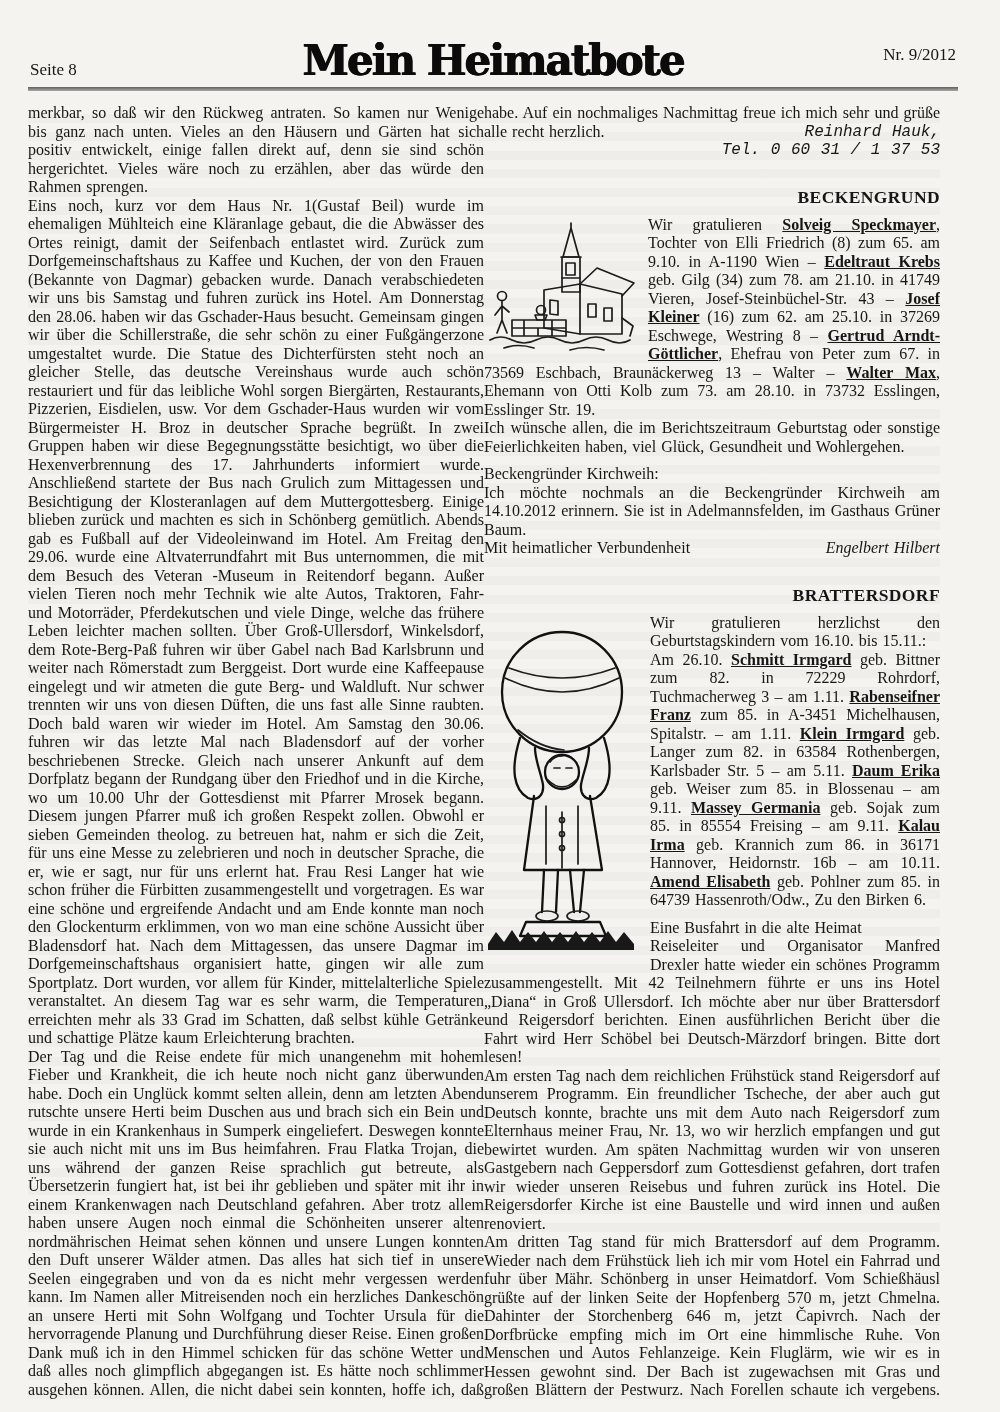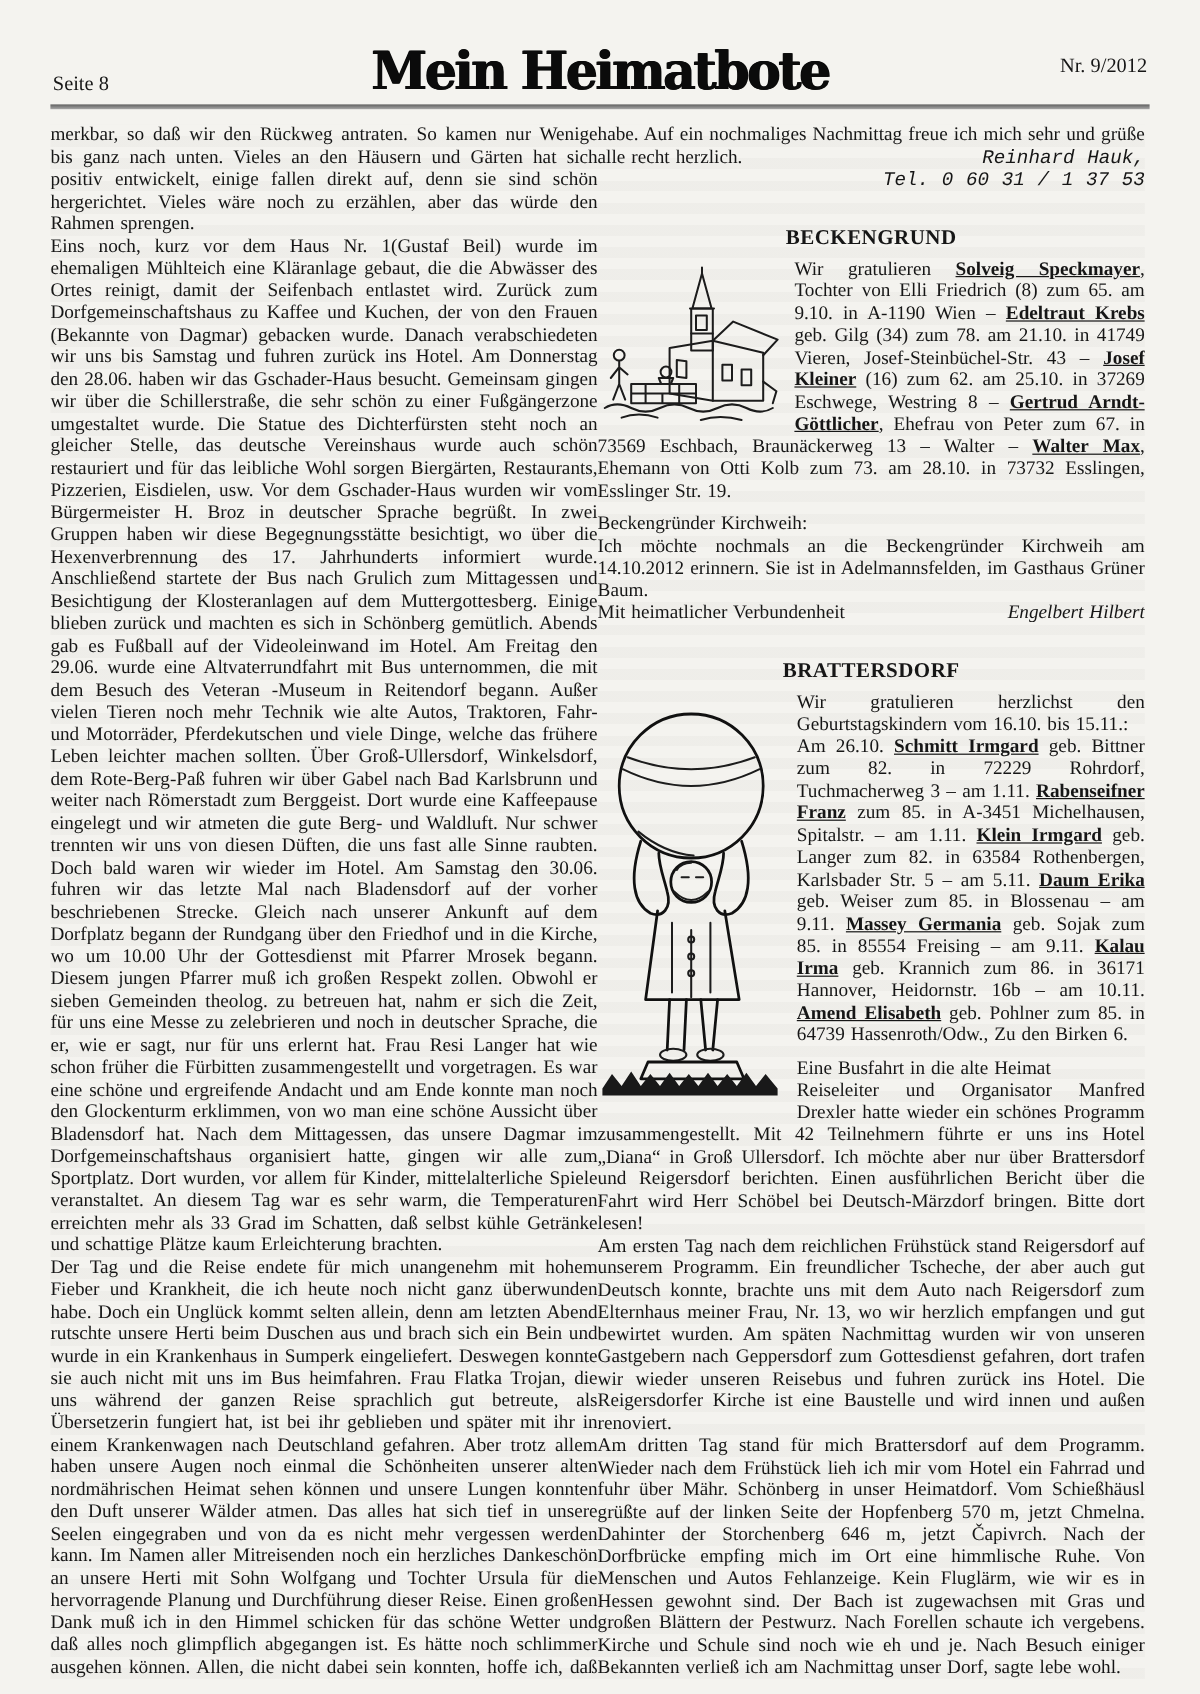--- a/index.html
+++ b/index.html
@@ -7,21 +7,21 @@
     width:1000px;height:1412px;
     background:#f4f3ef;
     font-family:"Liberation Serif", serif;
     color:#161616;
     position:relative;
     overflow:hidden;
   }
   .page{
     box-sizing:border-box;
     width:1000px;height:1412px;
-    padding:34px 42px 0 42px;
+    padding:34px 42px 0 28px;
   }
   
   .header{position:relative;height:48px;}
   .page-num{position:absolute;left:2px;bottom:2px;font-size:17px;}
   .issue-num{position:absolute;right:2px;bottom:17px;font-size:17px;}
   .masthead{
     position:absolute;left:0;right:0;bottom:-2px;
     text-align:center;
     font-family:"DejaVu Serif", serif;
     font-weight:bold;
@@ -50,21 +50,21 @@
     word-spacing:1px;
     
     background:repeating-linear-gradient(0deg, rgba(120,118,110,0.045) 0 9px, transparent 9px 18.5px);
   }
   .col p{margin:0;}
   .rt-b{font-weight:700;text-decoration:underline;}
   .sig-block{text-align:right;font-style:italic;margin-top:-18.5px;font-family:Liberation Mono, monospace;}
   .sig-block div{line-height:18.5px;}
   h2.section-heading{
     font-size:17.5px;line-height:19px;
-    font-weight:700;text-align:center;
+    font-weight:700;text-align:right;
     letter-spacing:0.4px;
     margin:28px 0 9px 0;
   }
   h3.sub-heading{
     font-size:16px;line-height:18.5px;
     font-weight:400;text-align:left;
     margin:9px 0 0 0;
   }
   .closing-row{display:flex;justify-content:space-between;}
   .closing-row .sig{font-style:italic;}
@@ -130,20 +130,21 @@
               <rect class="sketch" x="104" y="84" width="8" height="13"></rect>
               <rect class="sketch" x="120" y="88" width="8" height="13"></rect>
               <path class="sketch" d="M66 80 L74 81 L74 95 L66 94 Z"></path>
 
               <path class="sketch" d="M138 98 L149 106 L146 116"></path>
               <path class="sketch" d="M6 120 q10 -6 22 0 t24 0 t24 0 t24 0 t24 0 t22 0"></path>
               <path class="sketch" d="M20 128 q14 -5 30 0 M86 130 q16 -5 34 0"></path>
             </svg>
           </div>
           <p><span>Wir gratulieren </span><span class="rt-b">Solveig Speckmayer</span><span>, Tochter von Elli Friedrich (8) zum 65. am 9.10. in A-1190 Wien – </span><span class="rt-b">Edeltraut Krebs</span><span> geb. Gilg (34) zum 78. am 21.10. in 41749 Vieren, Josef-Steinbüchel-Str. 43 – </span><span class="rt-b">Josef Kleiner</span><span> (16) zum 62. am 25.10. in 37269 Eschwege, Westring 8 – </span><span class="rt-b">Gertrud Arndt-Göttlicher</span><span>, Ehefrau von Peter zum 67. in 73569 Eschbach, Braunäckerweg 13 – Walter – </span><span class="rt-b">Walter Max</span><span>, Ehemann von Otti Kolb zum 73. am 28.10. in 73732 Esslingen, Esslinger Str. 19.</span></p>
+          <p>Ich wünsche allen, die im Berichtszeitraum Geburtstag oder sonstige Feierlichkeiten haben, viel Glück, Gesundheit und Wohlergehen.</p>
         </div>
         <h3 class="sub-heading">Beckengründer Kirchweih:</h3>
         <p>Ich möchte nochmals an die Beckengründer Kirchweih am 14.10.2012 erinnern. Sie ist in Adelmannsfelden, im Gasthaus Grüner Baum.</p>
         <div class="closing-row">
           <span>Mit heimatlicher Verbundenheit</span>
           <span class="sig">Engelbert Hilbert</span>
         </div>
       </section>
 
       <section>

